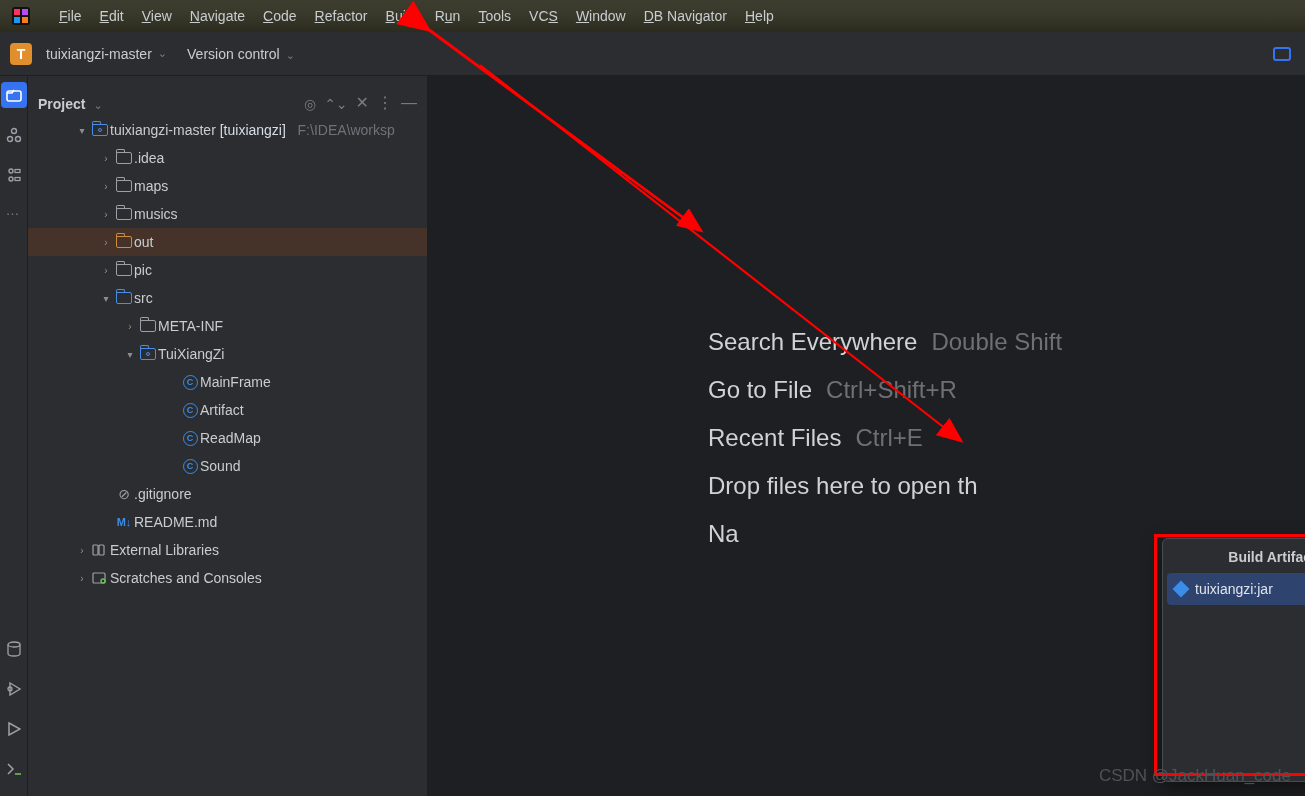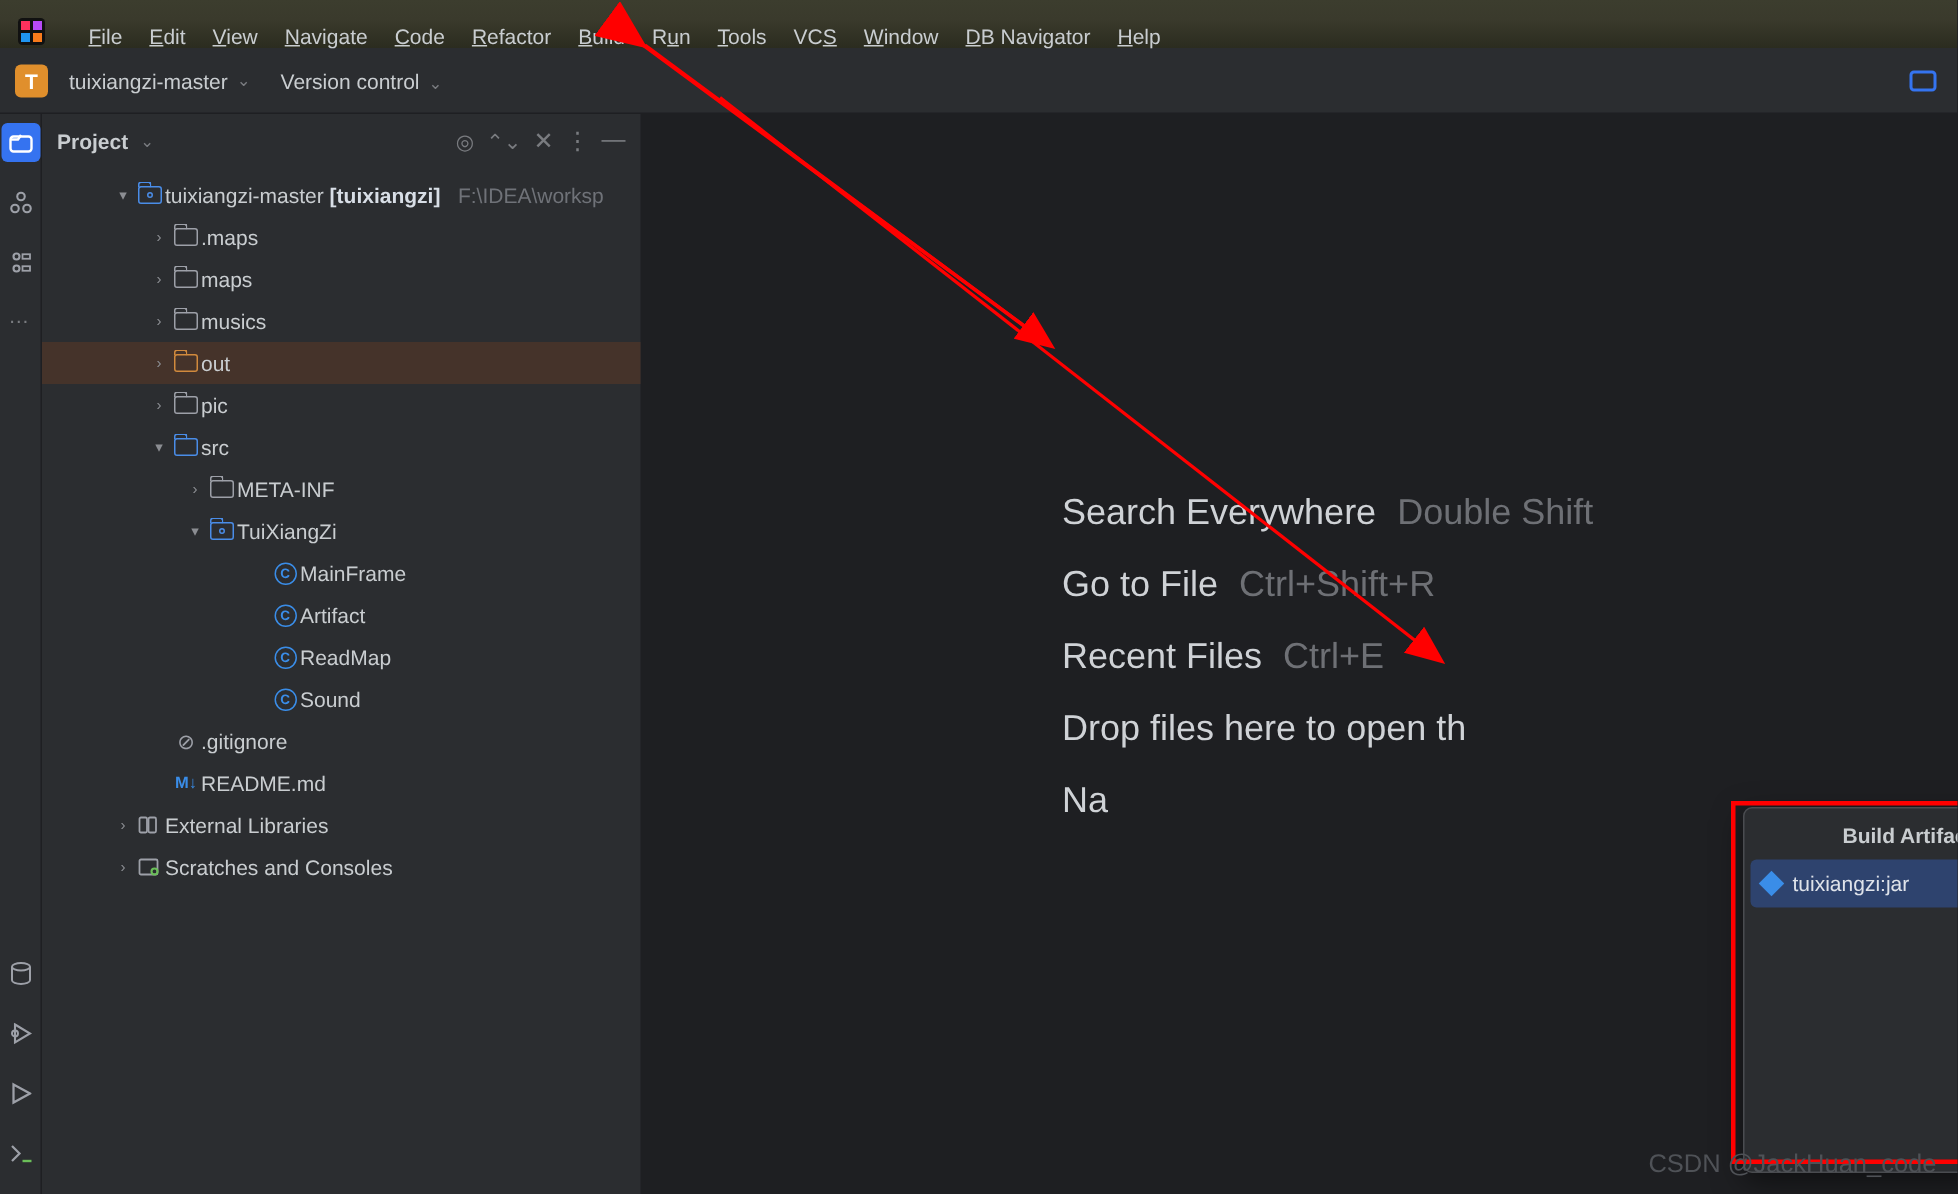--- a/index.html
+++ b/index.html
@@ -1,19 +1,19 @@
 <!DOCTYPE html>
 <html><head>
 <meta charset="utf-8">
 <style>
 * { margin: 0; padding: 0; box-sizing: border-box; font-family: "Segoe UI", Arial, sans-serif; }
 body { width: 1305px; height: 796px; background: #1e1f22; color: #bababa; overflow: hidden; position: relative; font-size: 14px; }
 
 
-.menubar { height: 32px; background: linear-gradient(#3c3d2e,#3a3a2c 40%,#2b2c1f); display: flex; align-items: flex-end; padding-left: 10px; gap: 0; }
+.menubar { height: 32px; background: linear-gradient(#3c3d2e,#3a3a2c 40%,#2b2c1f); display: flex; align-items: center; padding-left: 10px; gap: 0; }
 .menubar .logo { width: 22px; height: 22px; margin-right: 18px; display: inline-flex; align-items: center; justify-content: center; }
 .menubar .item { padding: 0 9px; color: #c9cdd0; cursor: default; }
 .menubar .item u { text-decoration: underline; }
 
 
 .navbar { height: 44px; background: #2b2d30; display: flex; align-items: center; padding-left: 10px; gap: 14px; border-bottom: 1px solid #1e1f22; }
 .proj-badge { width: 22px; height: 22px; background: #e08f2c; color: #fff; font-weight: 700; border-radius: 4px; display: flex; align-items: center; justify-content: center; font-size: 14px; }
 .crumb { color: #c9cdd0; display: flex; align-items: center; gap: 6px; }
 .chev-s { font-size: 11px; color: #7a7c80; }
 .vc { color: #c9cdd0; display: flex; align-items: flex-end; gap: 6px; margin-left: 6px; }
@@ -24,32 +24,32 @@
 
 
 .gutter { width: 28px; background: #2b2d30; display: flex; flex-direction: column; align-items: center; padding-top: 6px; gap: 14px; border-right: 1px solid #1e1f22; }
 .gutter .g-ic { width: 26px; height: 26px; border-radius: 4px; display: flex; align-items: center; justify-content: center; color: #9da0a8; }
 .gutter .g-ic.active { background: #3573f0; color: #fff; }
 .gutter .dots { color: #7a7c80; letter-spacing: 2px; }
 .gutter-bottom { margin-top: auto; display: flex; flex-direction: column; align-items: center; gap: 14px; padding-bottom: 14px; }
 
 
 .projpanel { width: 400px; background: #2b2d30; display: flex; flex-direction: column; border-right: 1px solid #1e1f22; }
-.pp-head { height: 36px; display: flex; align-items: center; padding: 0 10px; gap: 8px; color: #c9cdd0; }
+.pp-head { height: 36px; display: flex; align-items: flex-end; padding: 0 10px; gap: 8px; color: #c9cdd0; }
 .pp-head .spacer { flex: 1; }
 .pp-head .ic { color: #7a7c80; font-size: 14px; }
 .pp-head .ic2 { color: #7a7c80; font-size: 16px; }
 
 .tree { padding: 4px 0; }
 .row { display: flex; align-items: center; height: 28px; padding-right: 8px; white-space: nowrap; overflow: hidden; }
 .row .arrow { width: 16px; text-align: center; color: #8b8d92; font-size: 10px; }
 .row .noarrow { width: 16px; }
 .row .ic { width: 20px; display: inline-flex; justify-content: center; color: #9da0a8; }
 .row .lbl { color: #c9cdd0; }
-.row .lbl .bold { color: #d8dee6; font-weight: bold; }
+.row .lbl .bold { color: #d8dee6; }
 .row .lbl .meta { color: #6f7278; }
 .row.sel { background: #45332a; }
 .indent-0 { padding-left: 46px; }
 .indent-1 { padding-left: 70px; }
 .indent-2 { padding-left: 94px; }
 .indent-4 { padding-left: 136px; }
 
 .folder-ic { width: 16px; height: 12px; border: 1.4px solid #9da0a8; border-radius: 2px; position: relative; }
 .folder-ic::before { content: ""; position: absolute; top: -4px; left: -1px; width: 7px; height: 3px; border: 1.4px solid #9da0a8; border-bottom: none; border-radius: 2px 2px 0 0; }
 .folder-ic.orange { border-color: #d18a3d; }
@@ -201,21 +201,21 @@
           <span class="meta">F:\IDEA\worksp</span>
         </span>
       </div>
 
       <div id="folders">
           <div class="row indent-1">
             <span class="arrow">›</span>
   <span class="ic">
               <span class="folder-ic  "></span>
             </span>
-  <span class="lbl">.maps</span>
+  <span class="lbl">.idea</span>
           </div>
           <div class="row indent-1">
             <span class="arrow">›</span>
   <span class="ic">
               <span class="folder-ic  "></span>
             </span>
   <span class="lbl">maps</span>
           </div>
           <div class="row indent-1">
             <span class="arrow">›</span>

